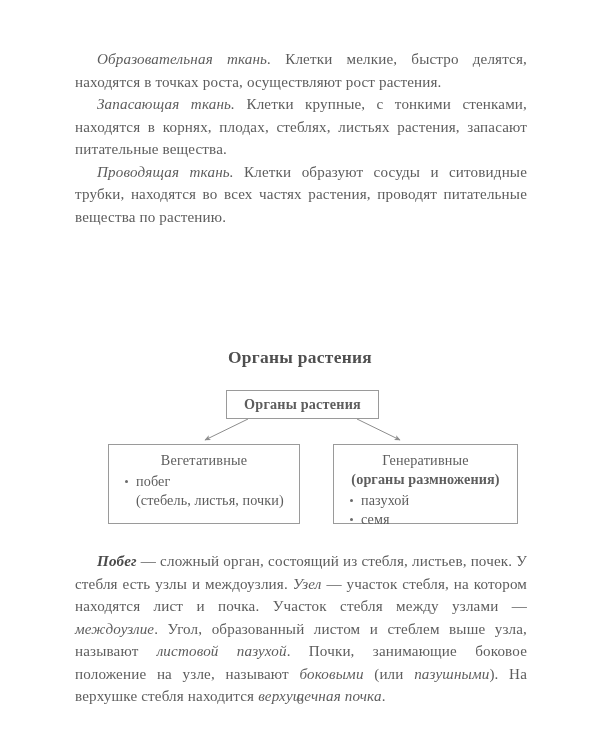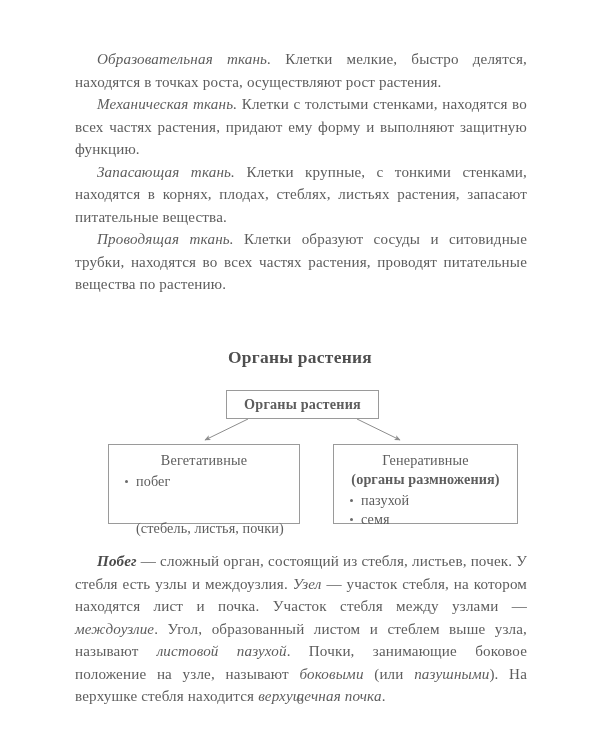--- a/index.html
+++ b/index.html
@@ -142,21 +142,20 @@
     top: 8px;
     width: 3px;
     height: 3px;
     border-radius: 50%;
     background: #6a6a6a;
   }
   .node-list li .sub {
     display: block;
     padding-left: 0;
     letter-spacing: 0.1px;
-    margin-top: 28px;
   }
 
   .arrows {
     position: absolute;
     left: 0; top: 0;
     width: 600px; height: 150px;
     pointer-events: none;
   }
 
   
@@ -181,21 +180,20 @@
 </head>
 <body>
 
 <div class="page">
 
   <div class="text-col">
 
     <p class="para"><span class="term">Образовательная ткань.</span><span> Клетки мелкие, быстро делятся, находятся в точках роста, осуществляют рост растения.</span></p>
 
 
-    <p class="para"><span class="term">Механическая ткань.</span><span> Клетки с толстыми стенками, находятся во всех частях растения, придают ему форму и выполняют защитную функцию.</span></p>
 
     <p class="para"><span class="term">Запасающая ткань.</span><span> Клетки крупные, с тонкими стенками, находятся в корнях, плодах, стеблях, листьях растения, запасают питательные вещества.</span></p>
 
     <p class="para"><span class="term">Проводящая ткань.</span><span> Клетки образуют сосуды и ситовидные трубки, находятся во всех частях растения, проводят питательные вещества по растению.</span></p>
 
   </div>
 
   <div class="section-heading">Органы растения</div>
 
   <div class="diagram">

